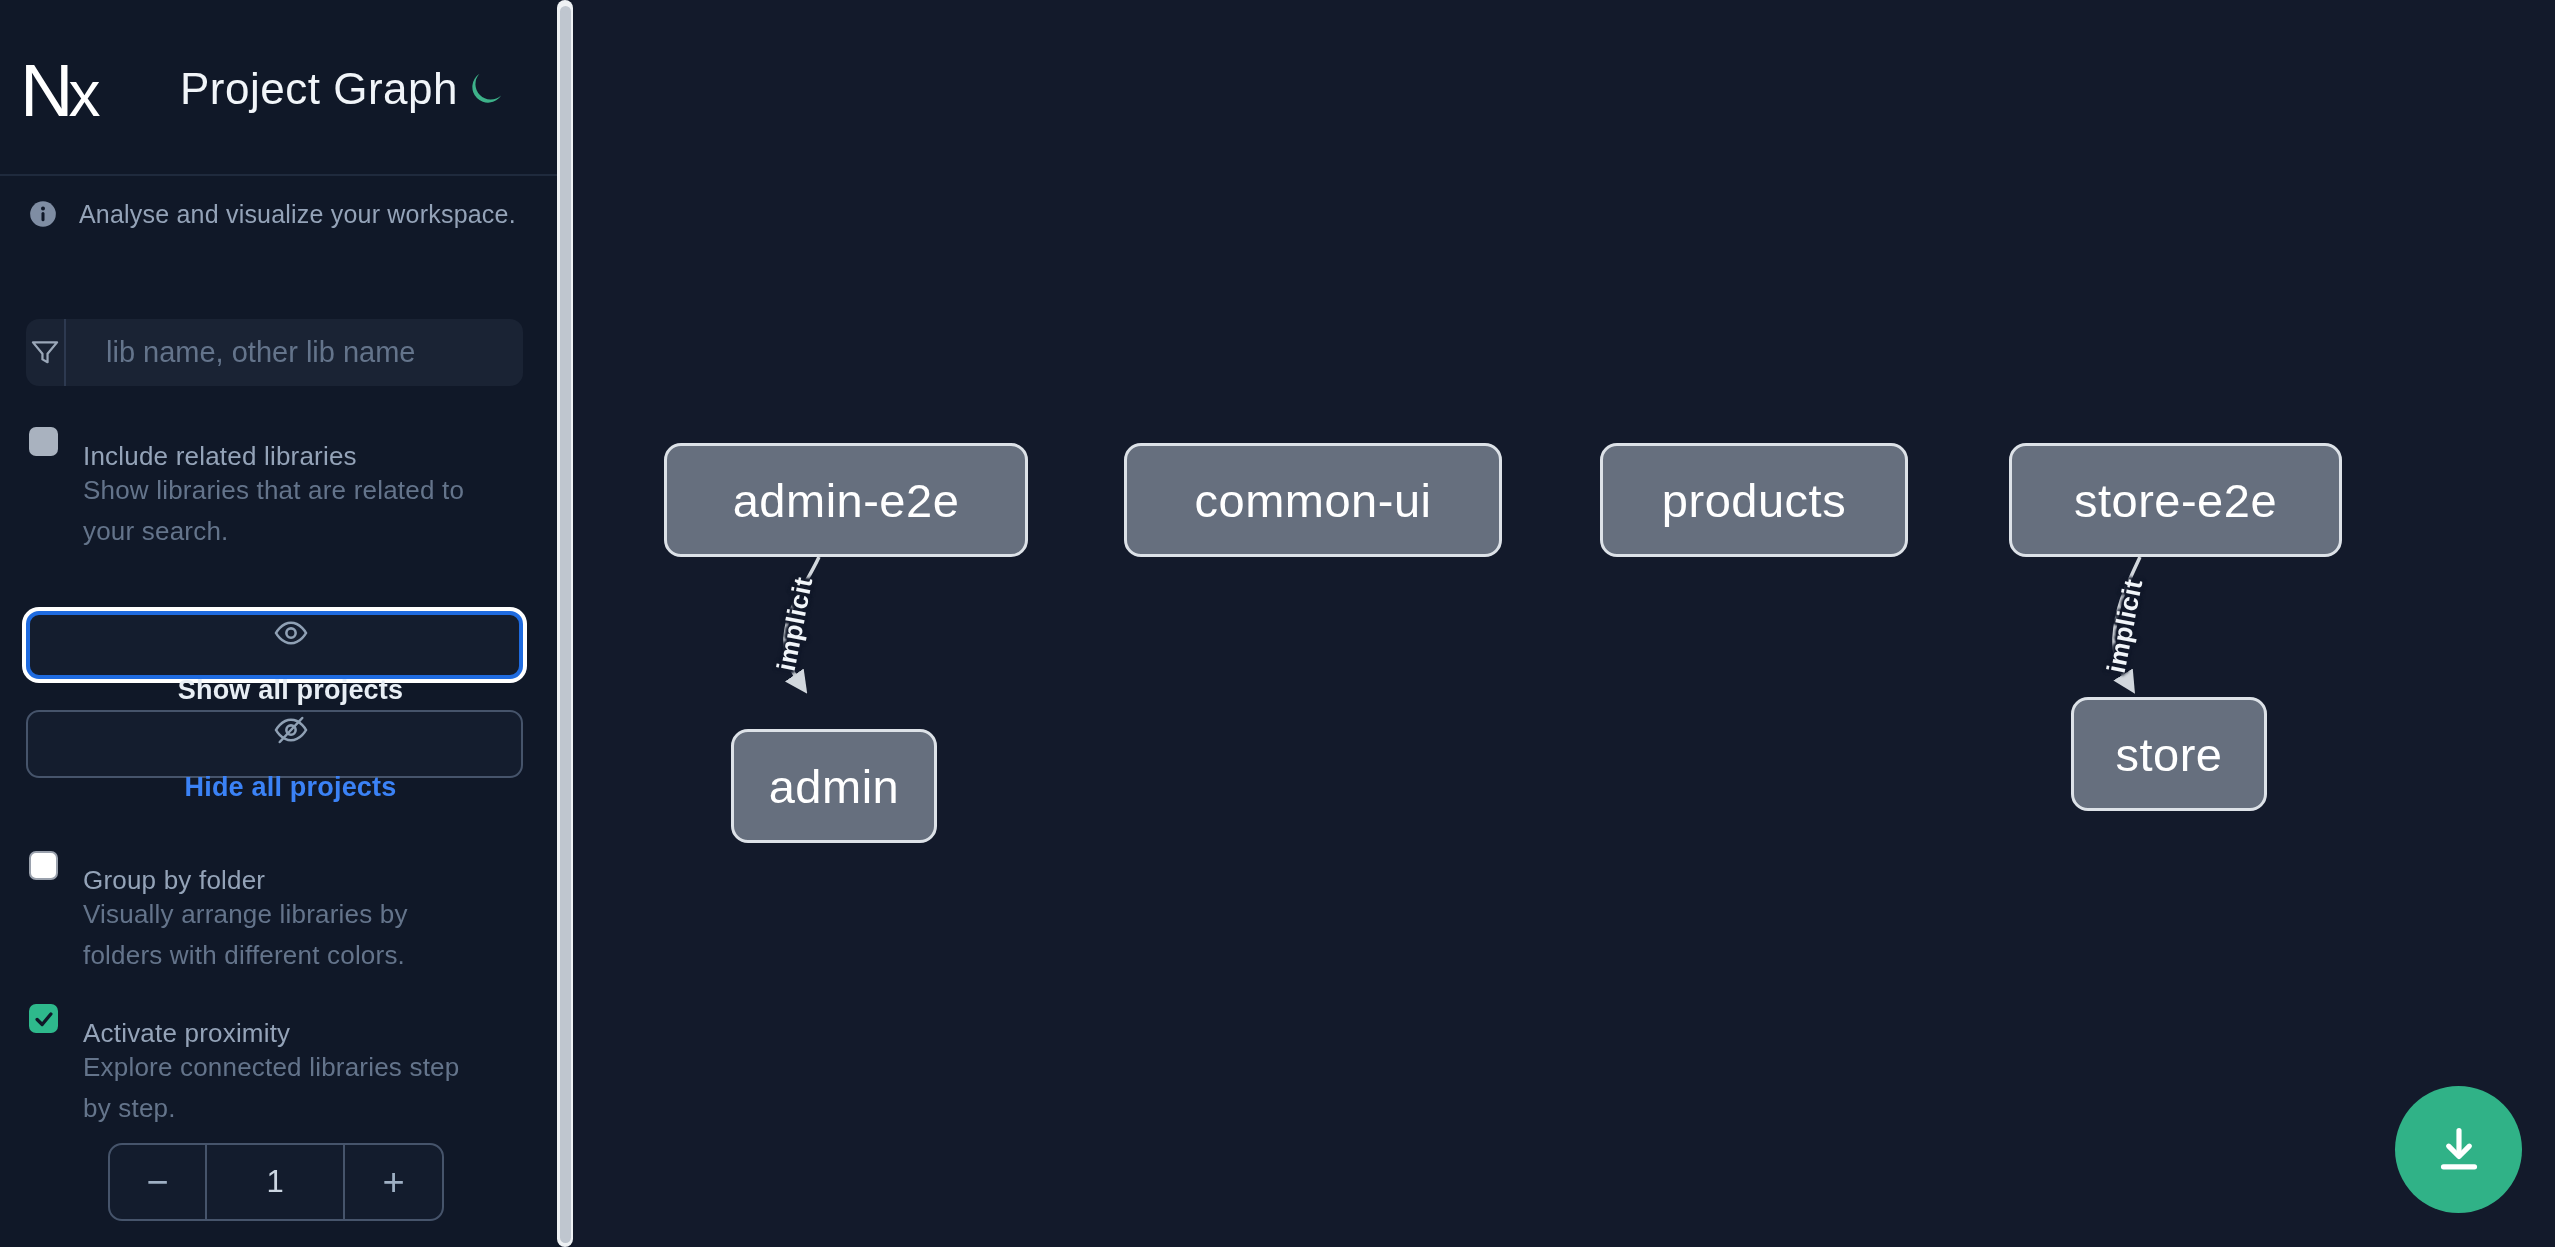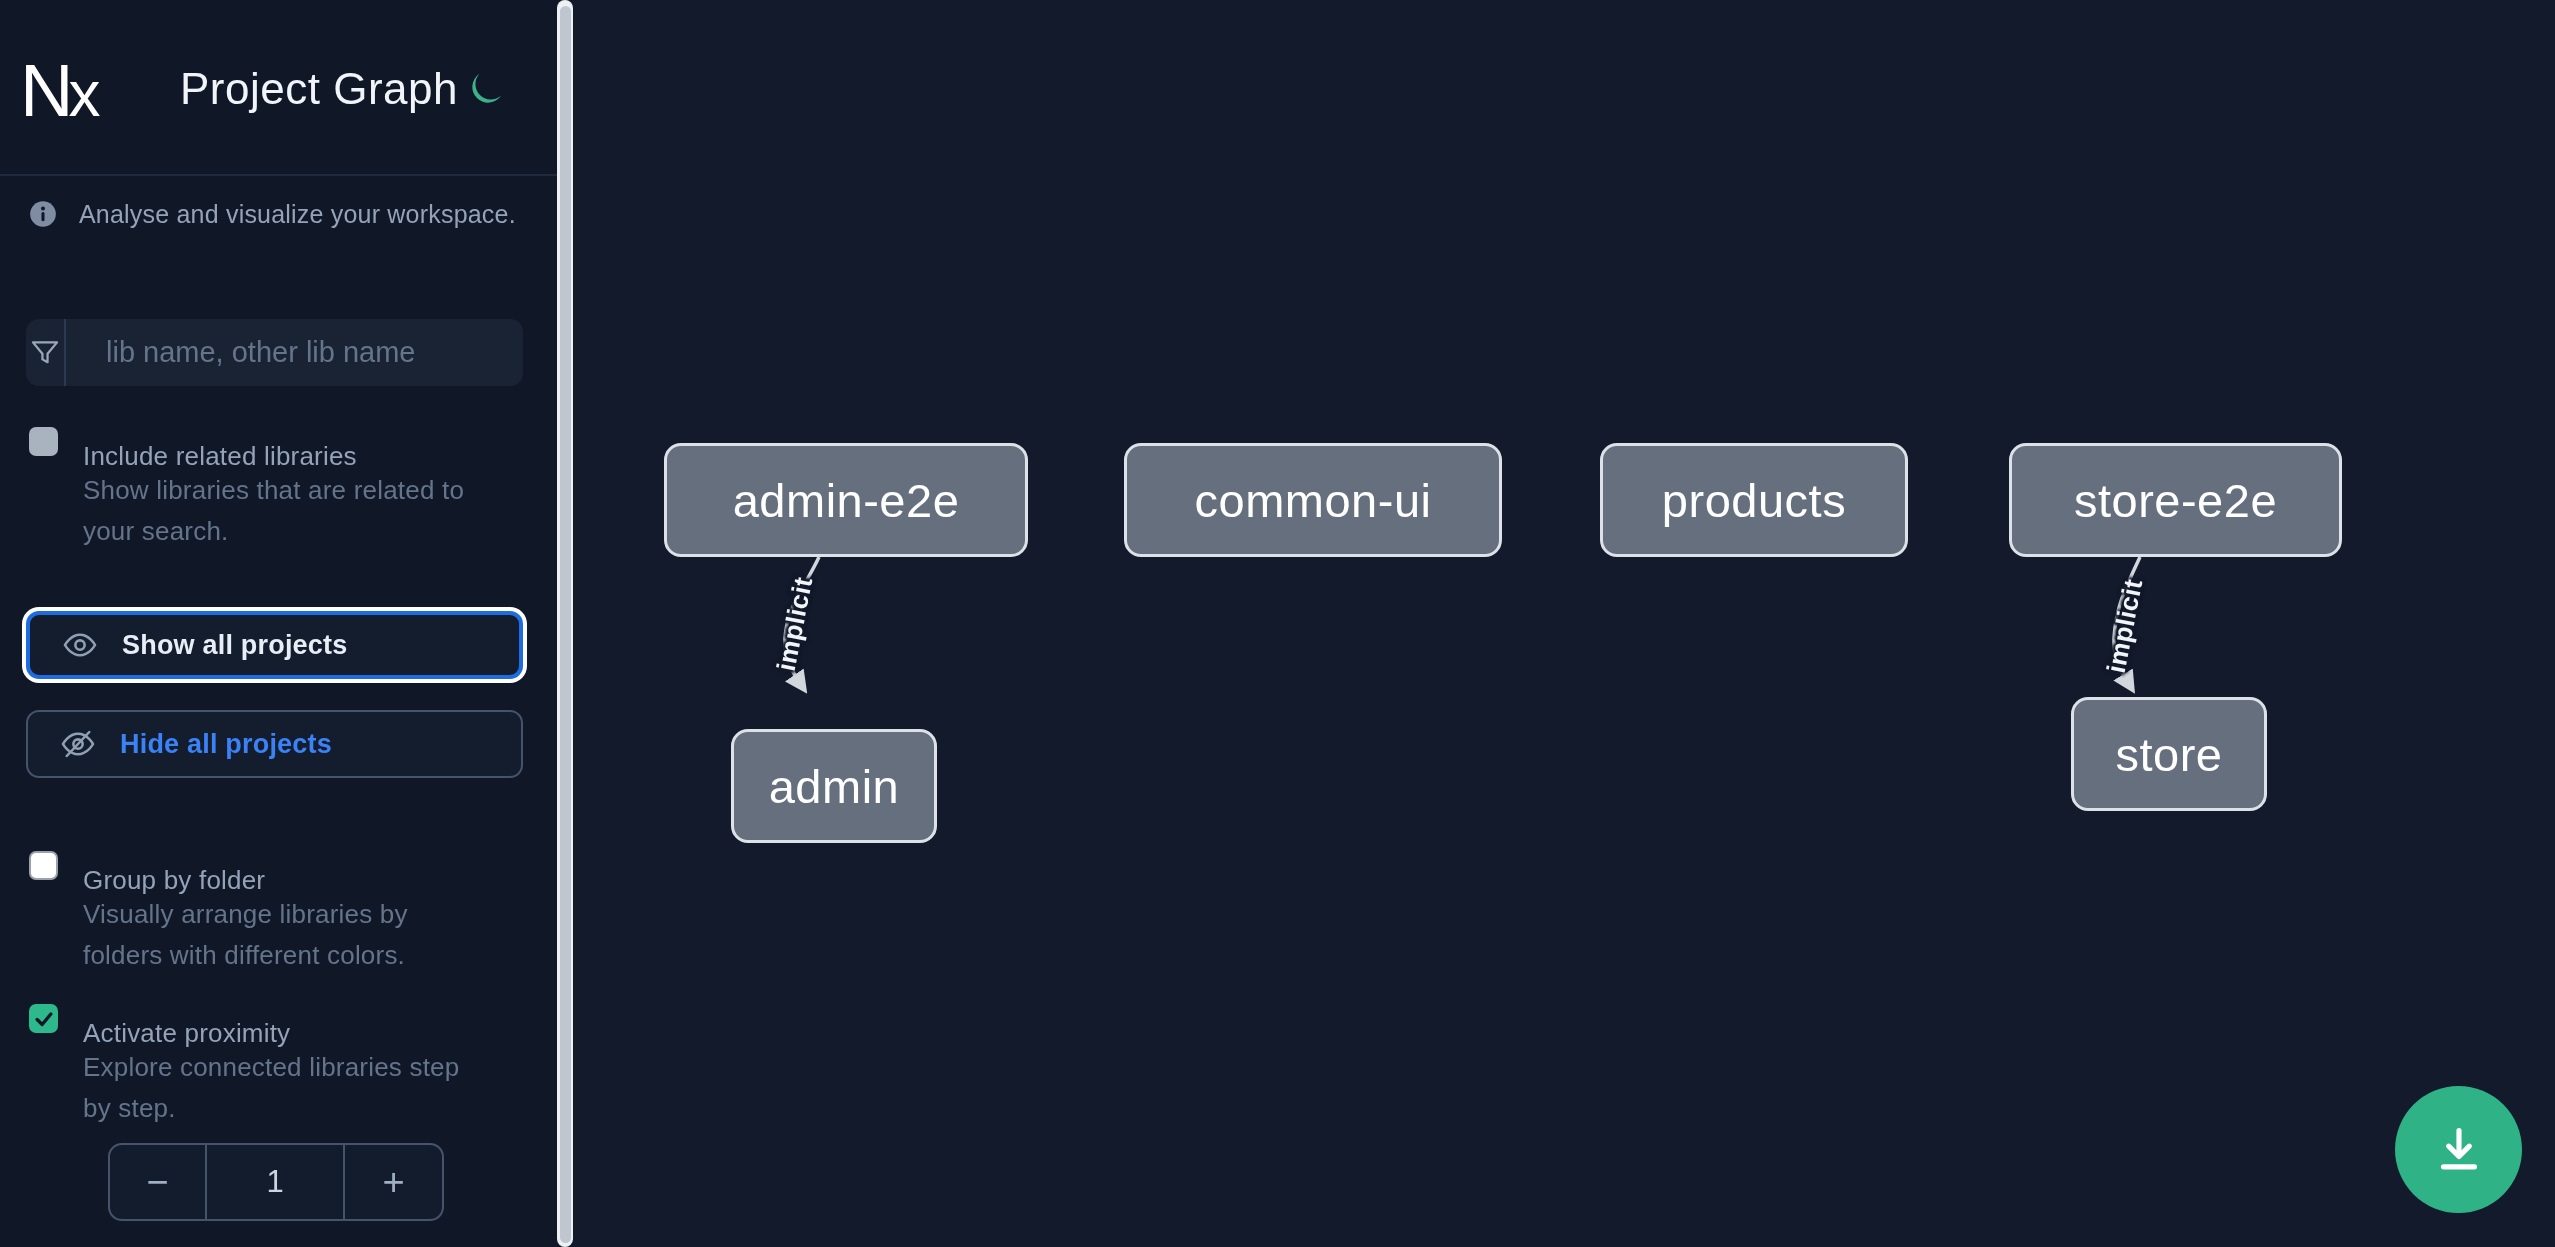--- a/index.html
+++ b/index.html
@@ -39,21 +39,21 @@
   .cbx-white { background:#ffffff; border:2px solid #9aa1ad; }
   .cbx-green { background:#2eb98c; display:flex; align-items:center; justify-content:center; }
   .toggle-label { position:absolute; left:54px; top:1px; font-size:26px; font-weight:400;
                   color:#94a3b8; letter-spacing:0.2px;margin-top:13px; }
   .toggle-desc { position:absolute; left:54px; top:43px; font-size:26px; color:#64748b;
                  line-height:41px; letter-spacing:0.2px; }
   .toggle-desc span { display:block; }
 
   .side-btn { position:absolute; left:26px; width:497px; height:68px; border-radius:13px;
               display:flex; align-items:center; gap:24px; padding:0 0 0 32px;
-              background:#141d2e; border:2px solid #46546b; cursor:pointer; }
+              background:#141d2e; border:2px solid #46546b; cursor:pointer;flex-direction:column; }
   .side-btn .lbl { font-size:27px; font-weight:700; color:#3b82f6; letter-spacing:0.2px; }
   .side-btn.focused { border:4px solid #1f6be0; box-shadow:0 0 0 4px #ffffff;
                       background:#141d2e; }
   .side-btn.focused .lbl { color:#e8eef5; }
 
   .stepper { position:absolute; left:108px; top:1143px; width:336px; height:78px;
              border:2px solid #46546b; border-radius:14px; display:flex;
              background:#131c2d; overflow:hidden; }
   .stepper .seg { display:flex; align-items:center; justify-content:center; }
   .stepper button.seg { background:transparent; border:none; cursor:pointer;

